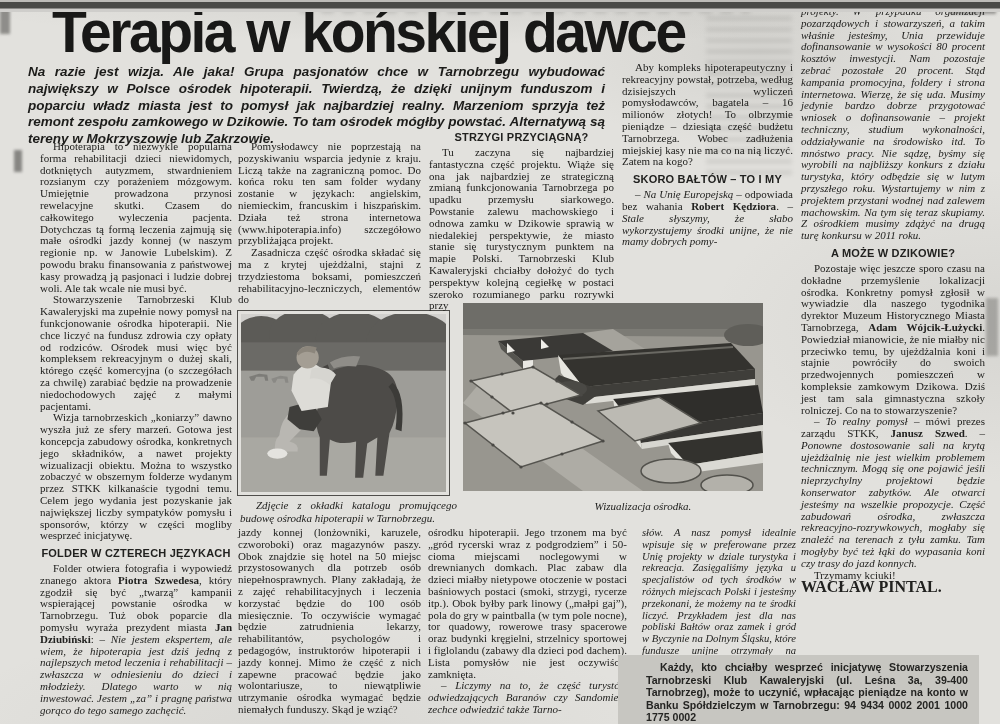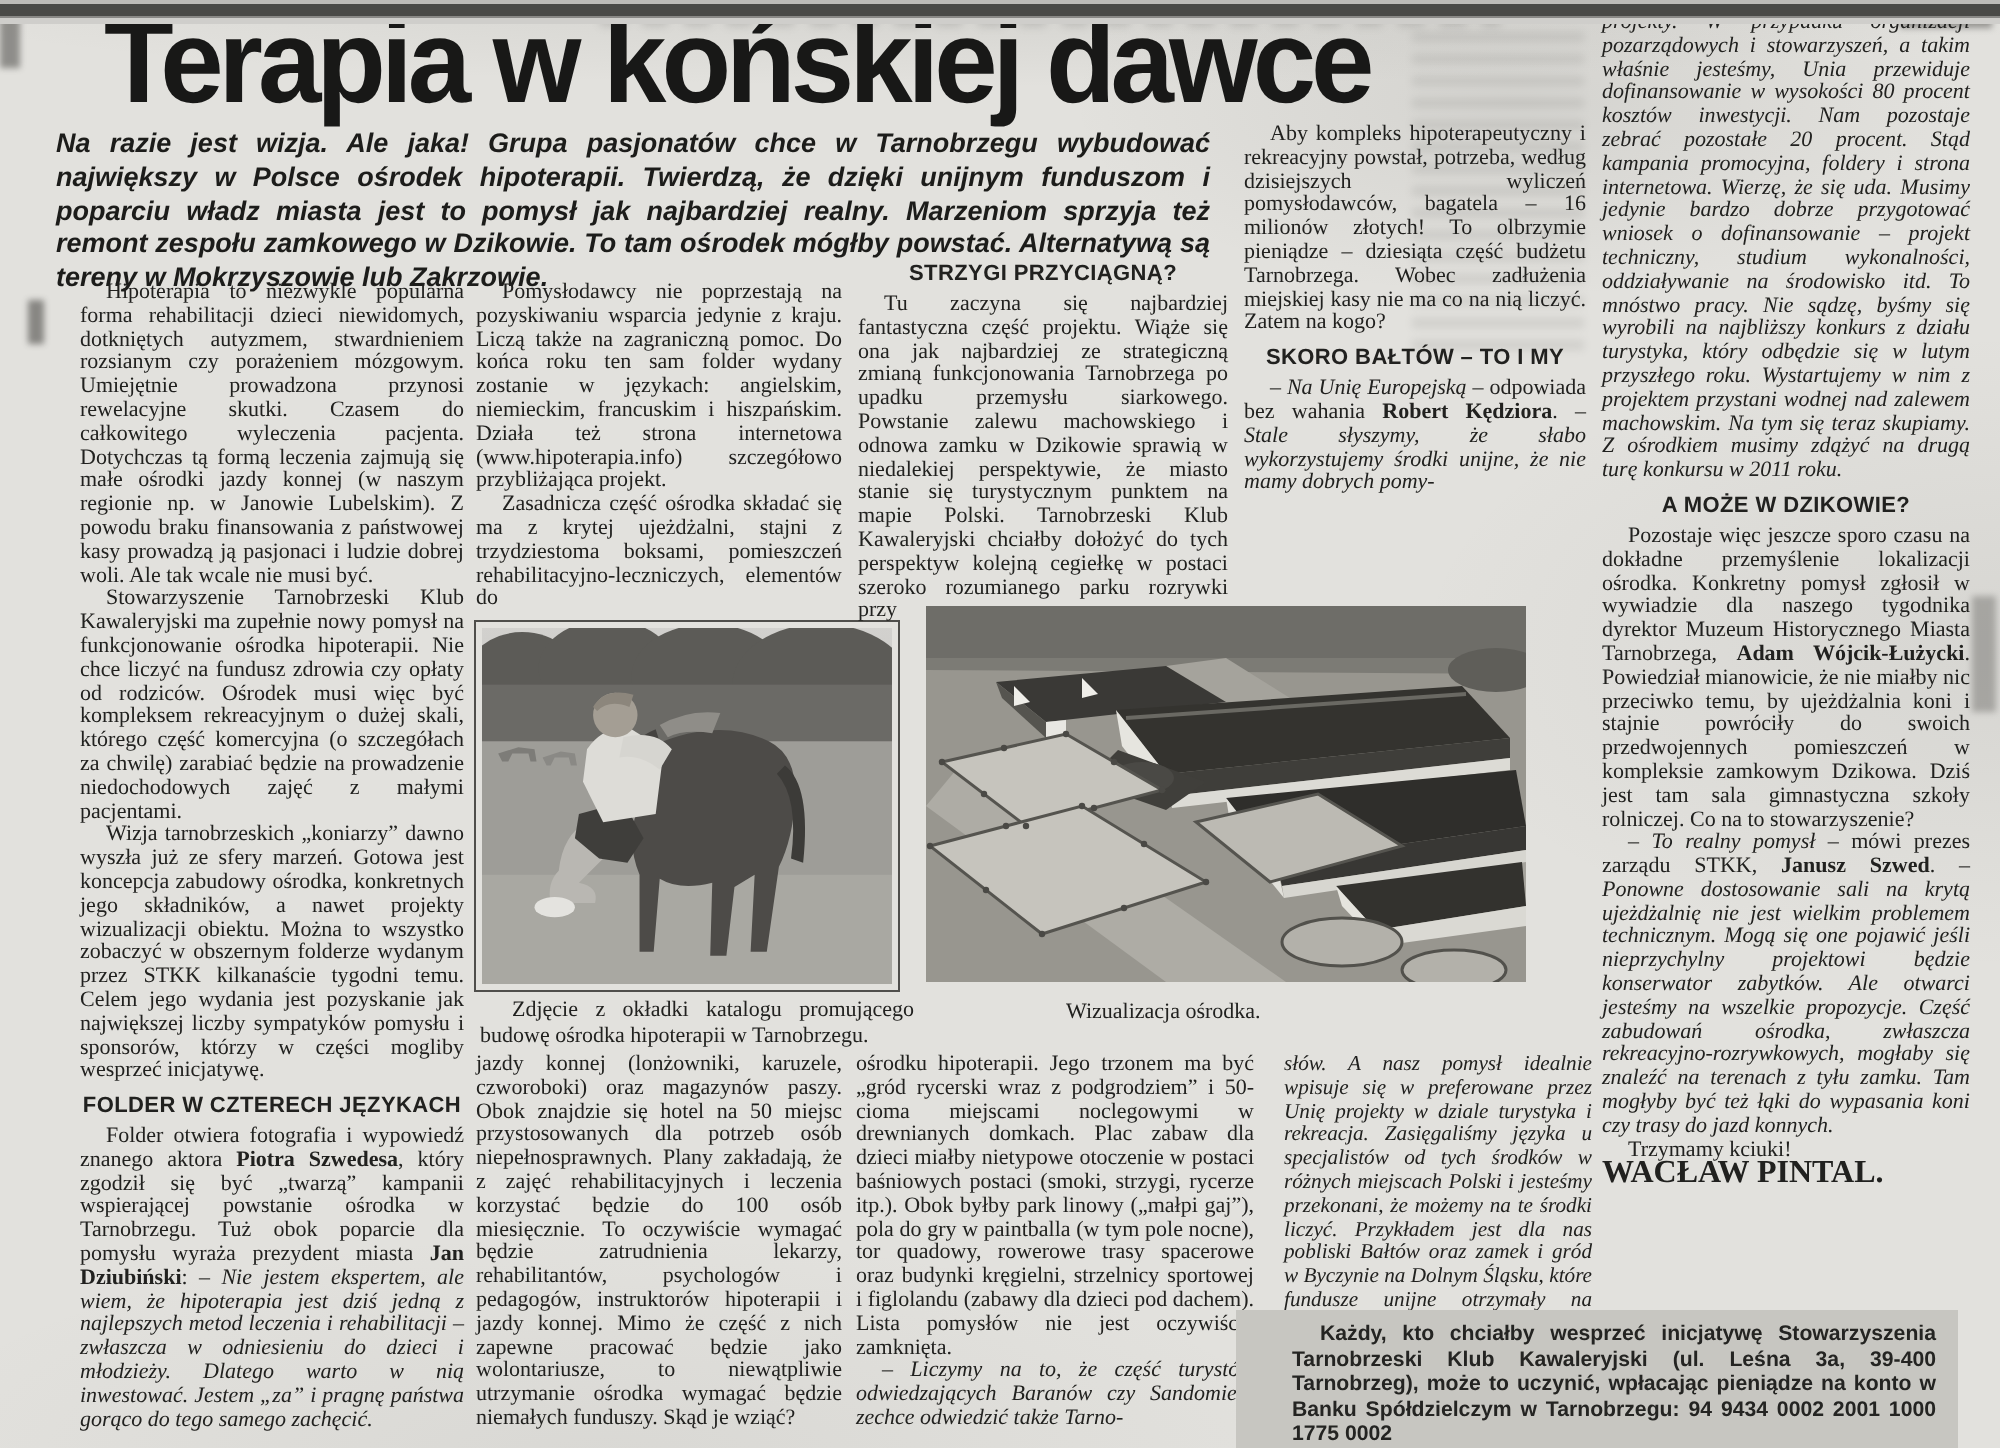--- a/index.html
+++ b/index.html
@@ -50,25 +50,25 @@
   .author{margin-top:6px;text-align:left;font-weight:bold;font-size:16px;text-indent:0 !important;}
   
   .photo-frame{
     left:237px;top:310px;width:205px;height:178px;
     border:1px solid #4f4e4b;padding:3px;background:transparent;
   }
   .photo-frame svg{display:block;width:100%;height:100%;}
   .viz-frame{left:463px;top:303px;width:300px;height:188px;}
   .viz-frame svg{display:block;width:100%;height:100%;}
   .caption{
-    font-size:11px;line-height:13px;text-align:justify;
+    font-style:italic;font-size:11px;line-height:13px;text-align:justify;
   }
   .cap1{left:240px;top:499px;width:217px;}
   .cap1 .capin{text-indent:16px;display:block;}
-  .cap2{left:533px;top:500px;width:220px;text-align:left;}
+  .cap2{left:533px;top:500px;width:220px;text-align:center;}
   
   .infobox{
     left:618px;top:655px;width:361px;height:73px;box-sizing:border-box;
     background:#c7c6c1;padding:6px 11px 0 28px;
     font-family:"Liberation Sans","DejaVu Sans",sans-serif;
     font-weight:bold;font-size:10.6px;line-height:12.6px;text-align:justify;color:#242422;
   }
   .infobox .capin{text-indent:14px;display:block;}
   
   .bottom-rule{

